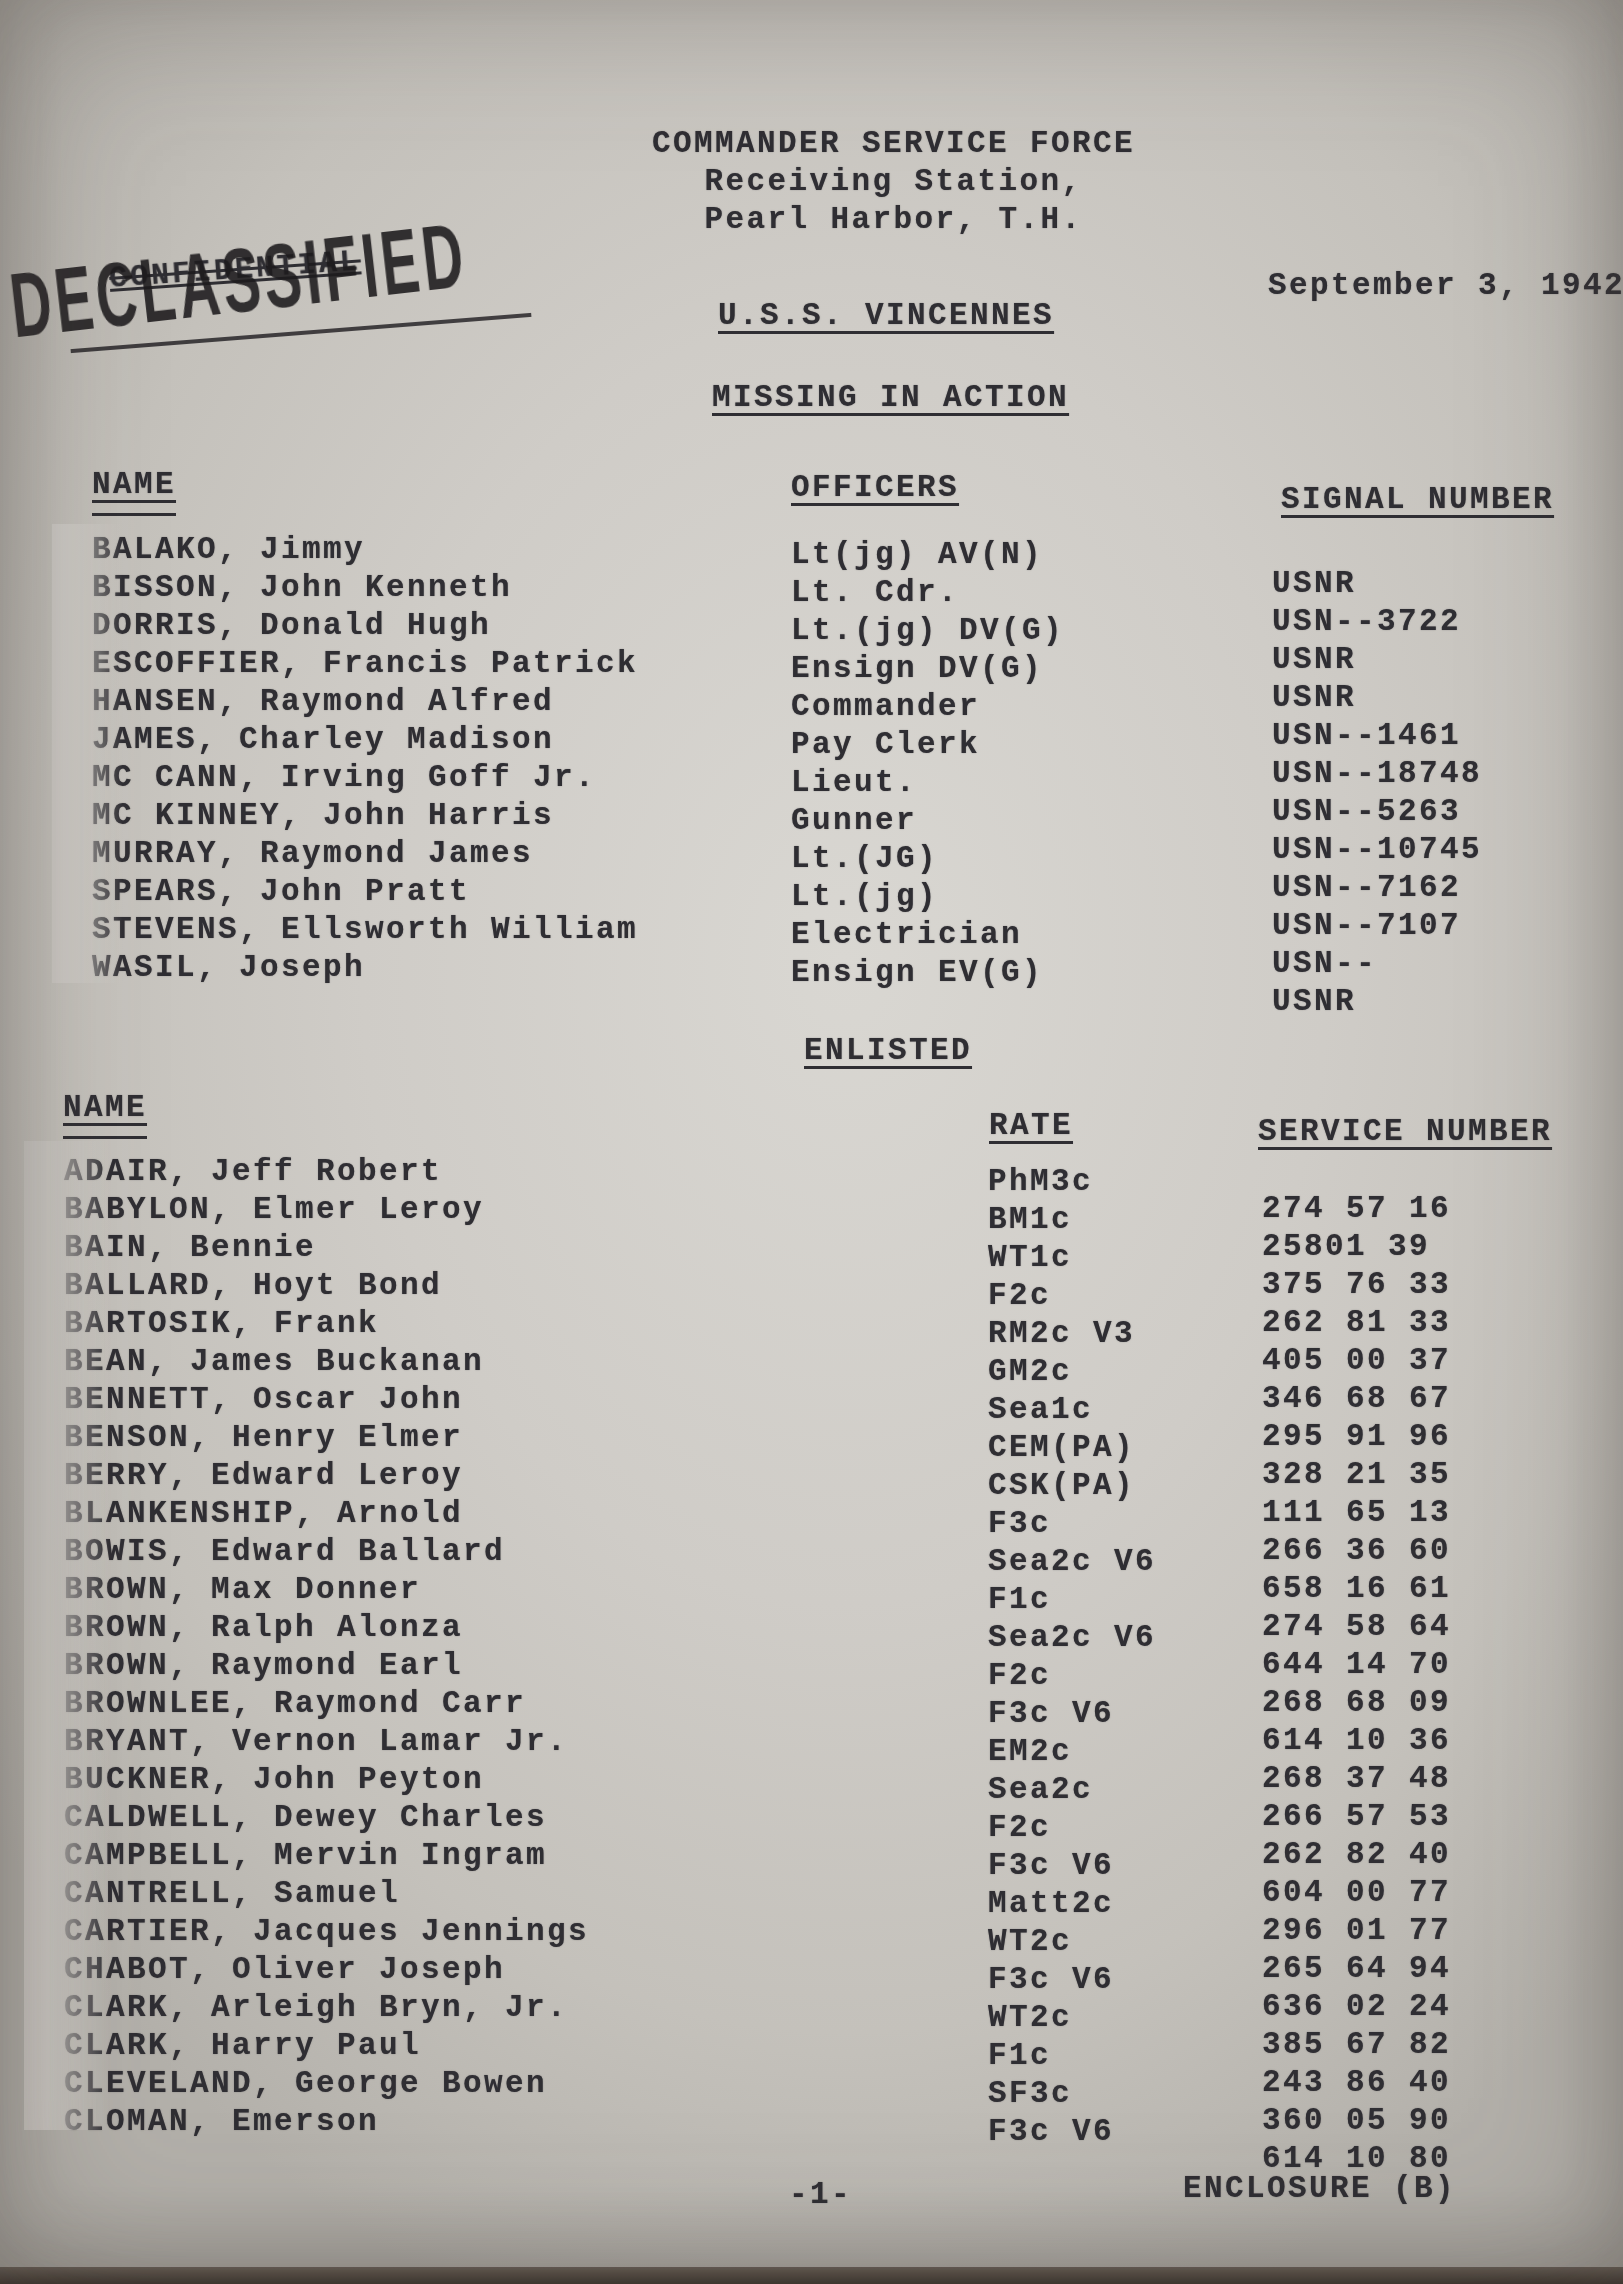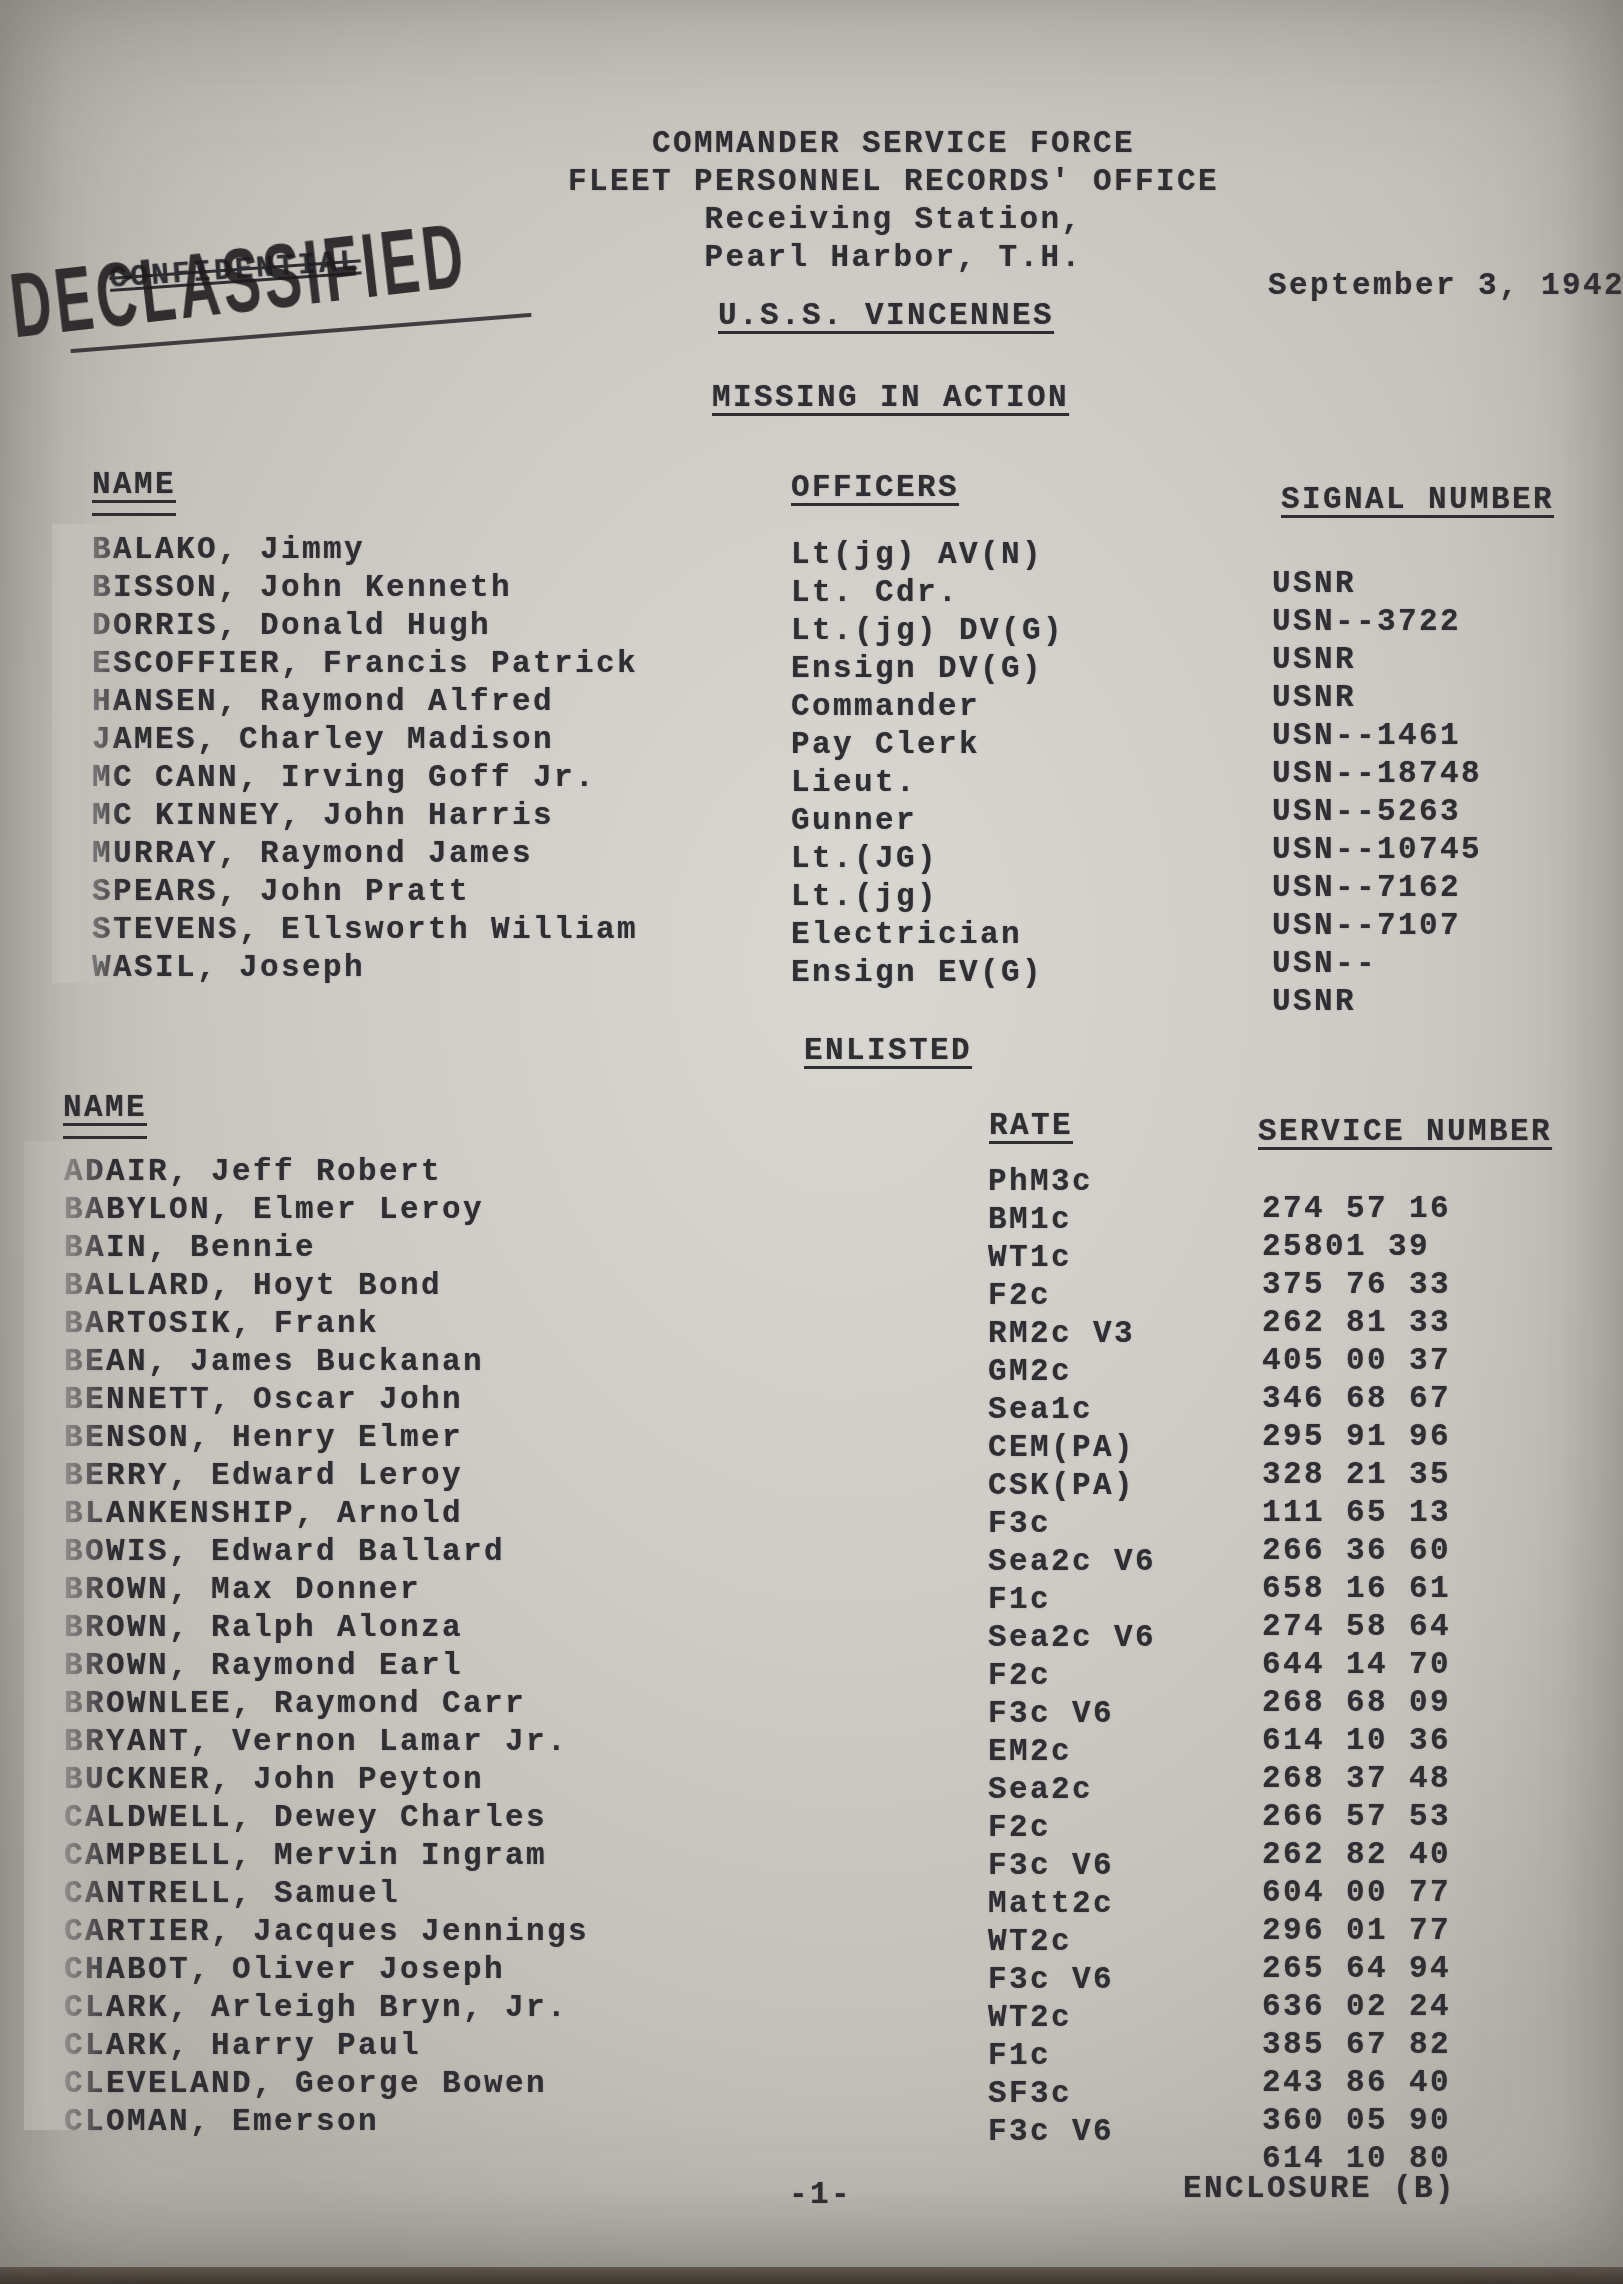--- a/index.html
+++ b/index.html
@@ -73,21 +73,20 @@
     background:linear-gradient(to bottom,#6b6158,#3b332b);
   }
 </style>
 </head>
 <body>
 
 <div class="page">
 
   <div class="abs typed center" style="left:548px; top:125px; width:691px;">
     <div>COMMANDER SERVICE FORCE</div>
-    <div>FLEET PERSONNEL RECORDS' OFFICE</div>
     <div>Receiving Station,</div>
     <div>Pearl Harbor, T.H.</div>
   </div>
 
   <div class="abs typed" style="left:1268px; top:267px;">September 3, 1942</div>
 
   <div class="abs typed stamp-confidential" style="left:108px; top:260px;">CONFIDENTIAL</div>
   <div class="strike-line"></div>
   <div class="abs stamp-declassified" style="left:4.8px; top:255px;">DECLASSIFIED</div>
 

